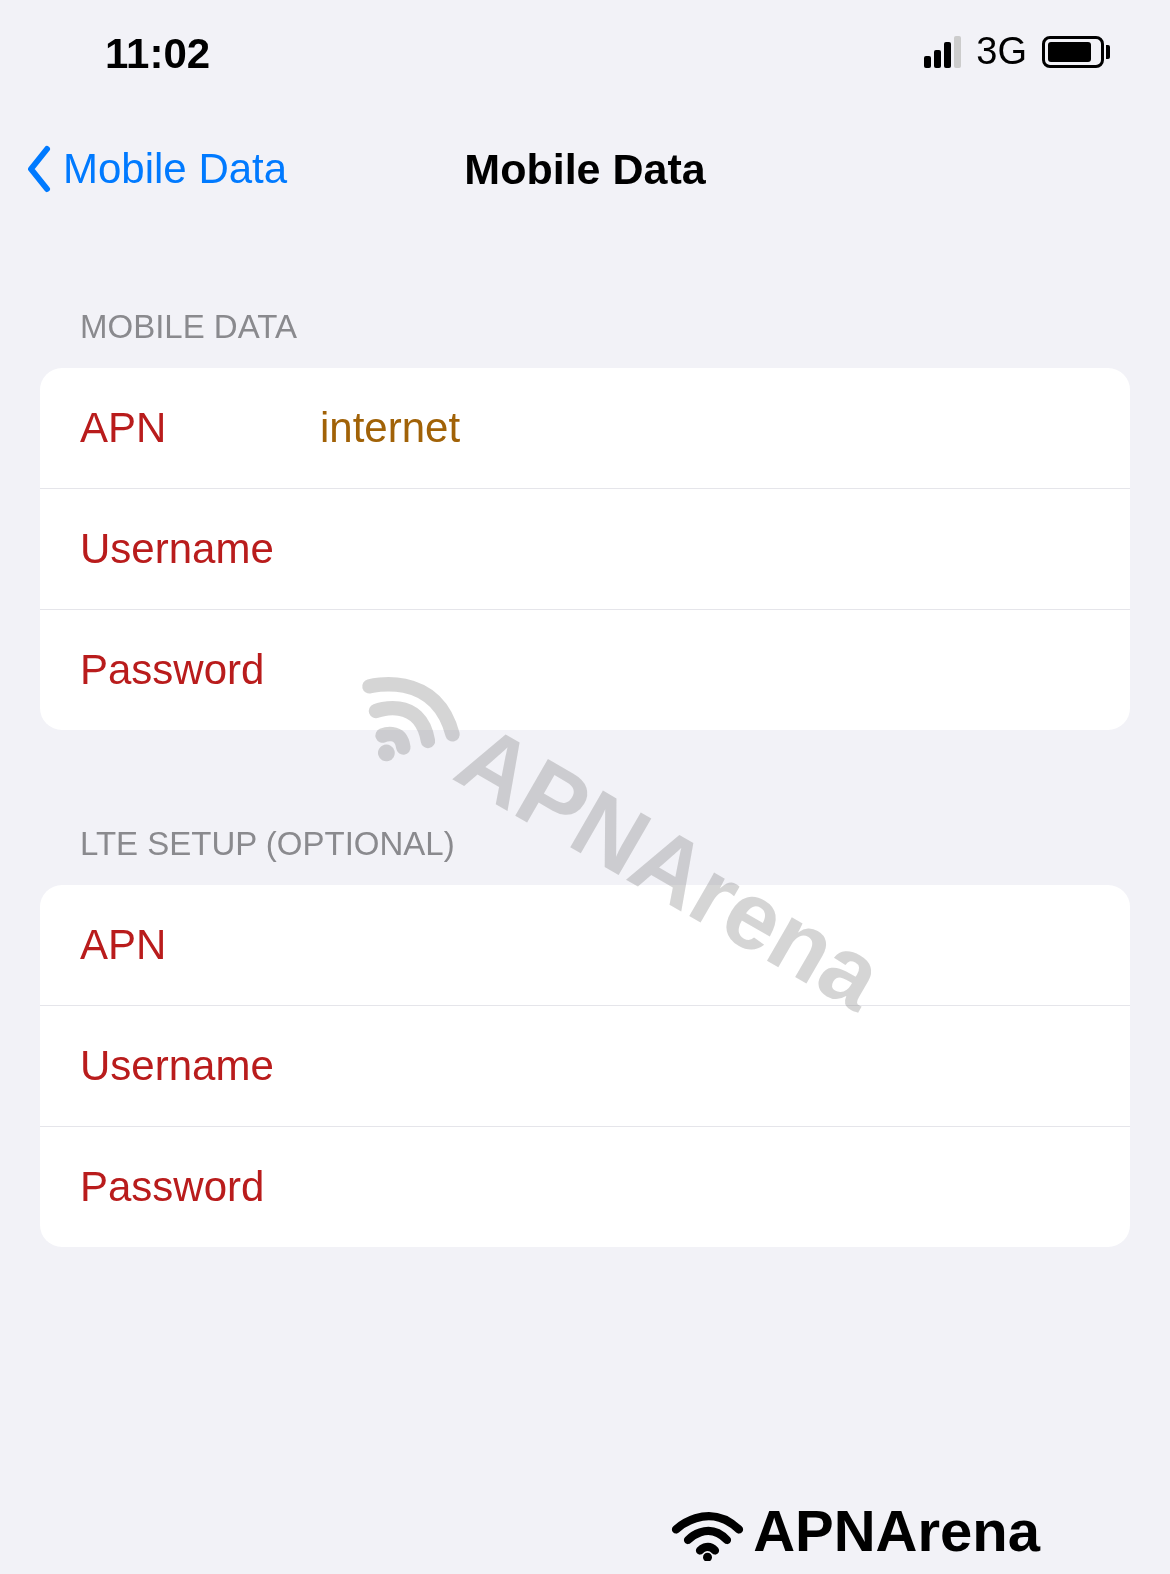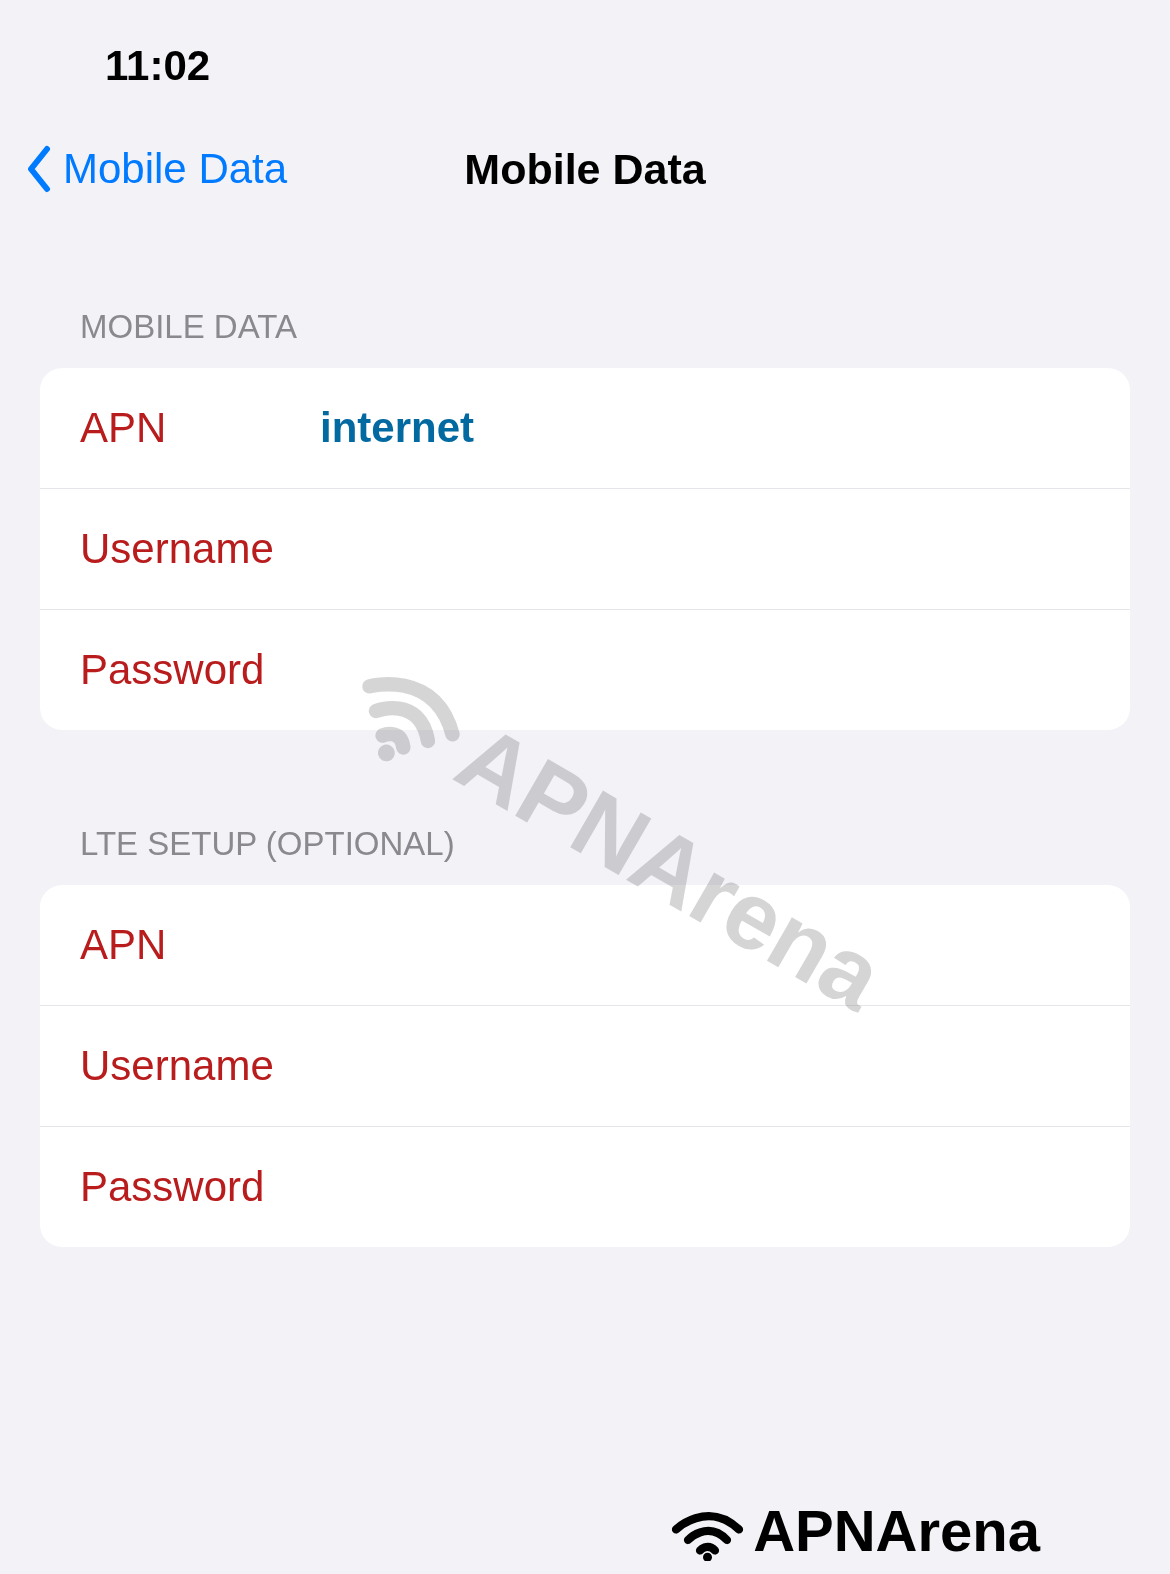--- a/index.html
+++ b/index.html
@@ -14,21 +14,21 @@
       height: 1574px;
       background-color: #f2f2f7;
       position: relative;
       overflow: hidden;
     }
     
     
     .status-bar {
       display: flex;
       justify-content: space-between;
-      align-items: flex-end;
+      align-items: flex-start;
       padding: 30px 60px 20px 105px;
       height: 110px;
     }
     
     .status-time {
       font-size: 42px;
       font-weight: 600;
       color: #000;
     }
     
@@ -158,22 +158,22 @@
     .row-label {
       font-size: 42px;
       font-weight: 400;
       color: #b91c1c;
       width: 240px;
       flex-shrink: 0;
     }
     
     .row-value {
       font-size: 42px;
-      font-weight: 700;
-      color: #0369a1;
+      font-weight: 400;
+      color: #a16207;
       flex: 1;
       border: none;
       outline: none;
       background: transparent;
     }
     
     
     .watermark-center {
       position: absolute;
       top: 50%;
@@ -209,20 +209,35 @@
     .watermark-bottom svg {
       width: 75px;
       height: 60px;
     }
   </style>
 </head>
 <body>
 
 <div class="status-bar">
   <div class="status-time">11:02</div>
+  <div class="status-right">
+    <div class="signal-bars">
+      <div class="bar bar1"></div>
+      <div class="bar bar2"></div>
+      <div class="bar bar3"></div>
+      <div class="bar bar4"></div>
+    </div>
+    <div class="network-type">3G</div>
+    <div class="battery">
+      <div class="battery-body">
+          <div class="battery-fill"></div>
+        </div>
+      <div class="battery-tip"></div>
+    </div>
+  </div>
 </div>
 
 <div class="nav-header">
   <div class="back-button">
     <svg class="chevron-left" viewBox="0 0 28 48" fill="none">
       <path d="M22 4 L6 24 L22 44" stroke="#007aff" stroke-width="6" stroke-linecap="round" stroke-linejoin="round"></path>
     </svg>
     <span>Mobile Data</span>
   </div>
   <div class="nav-title">Mobile Data</div>

